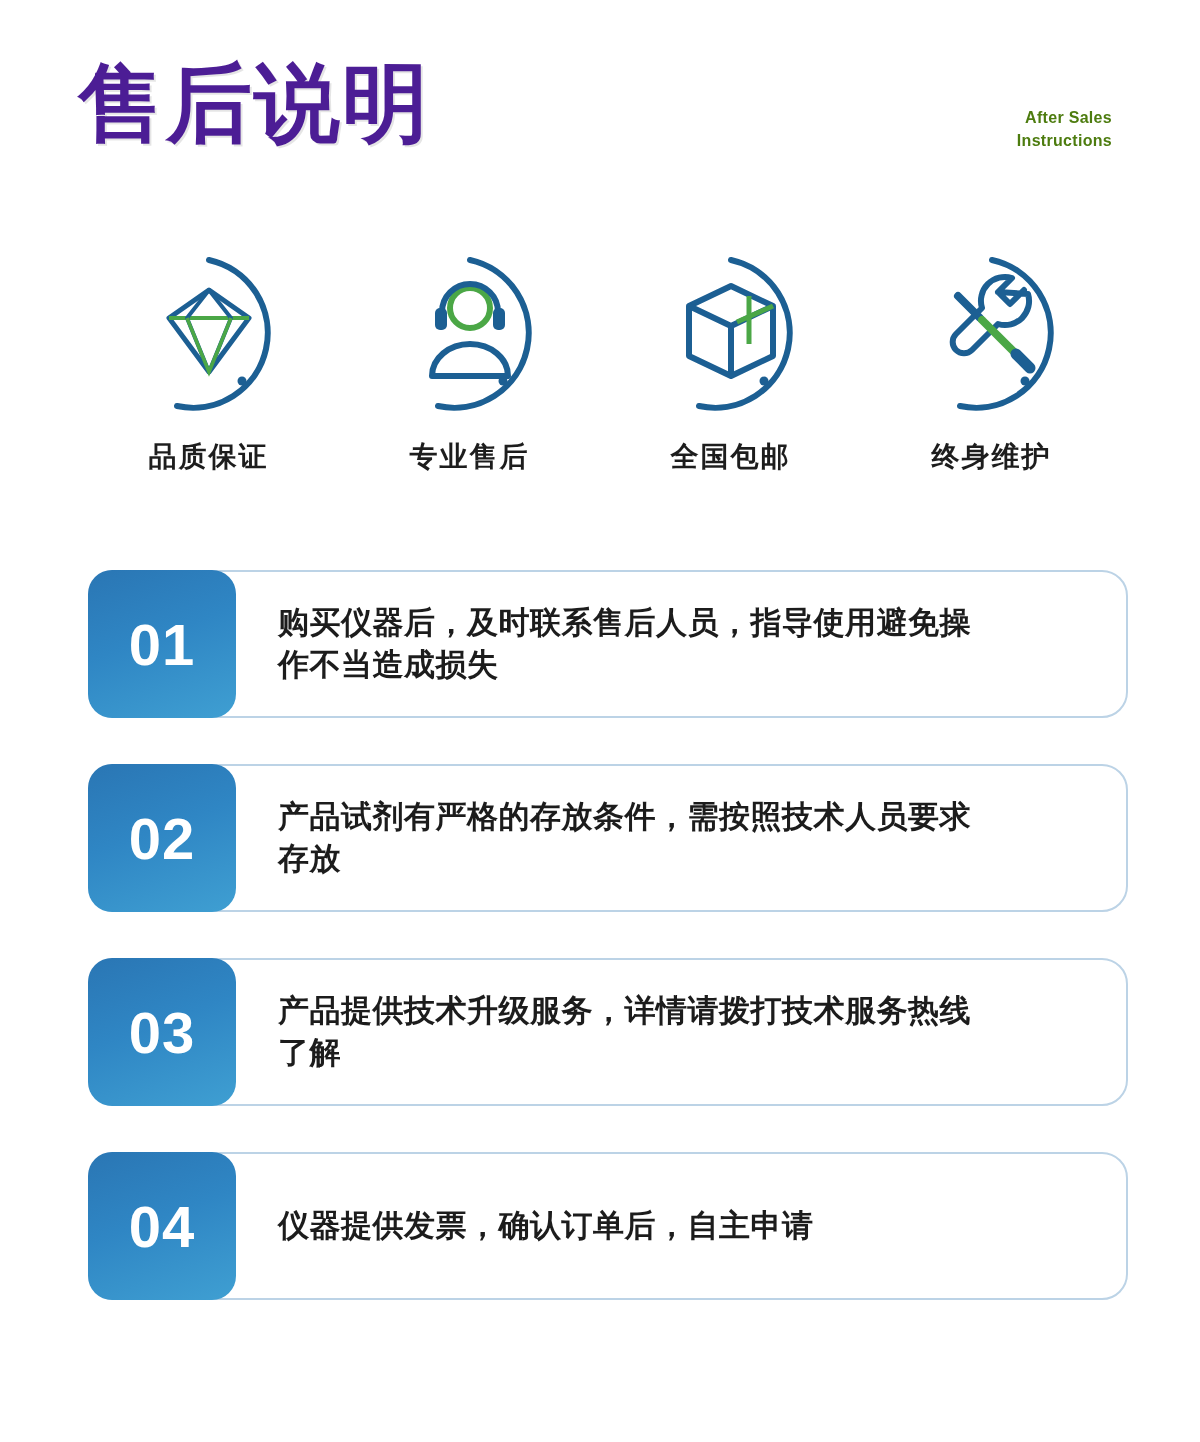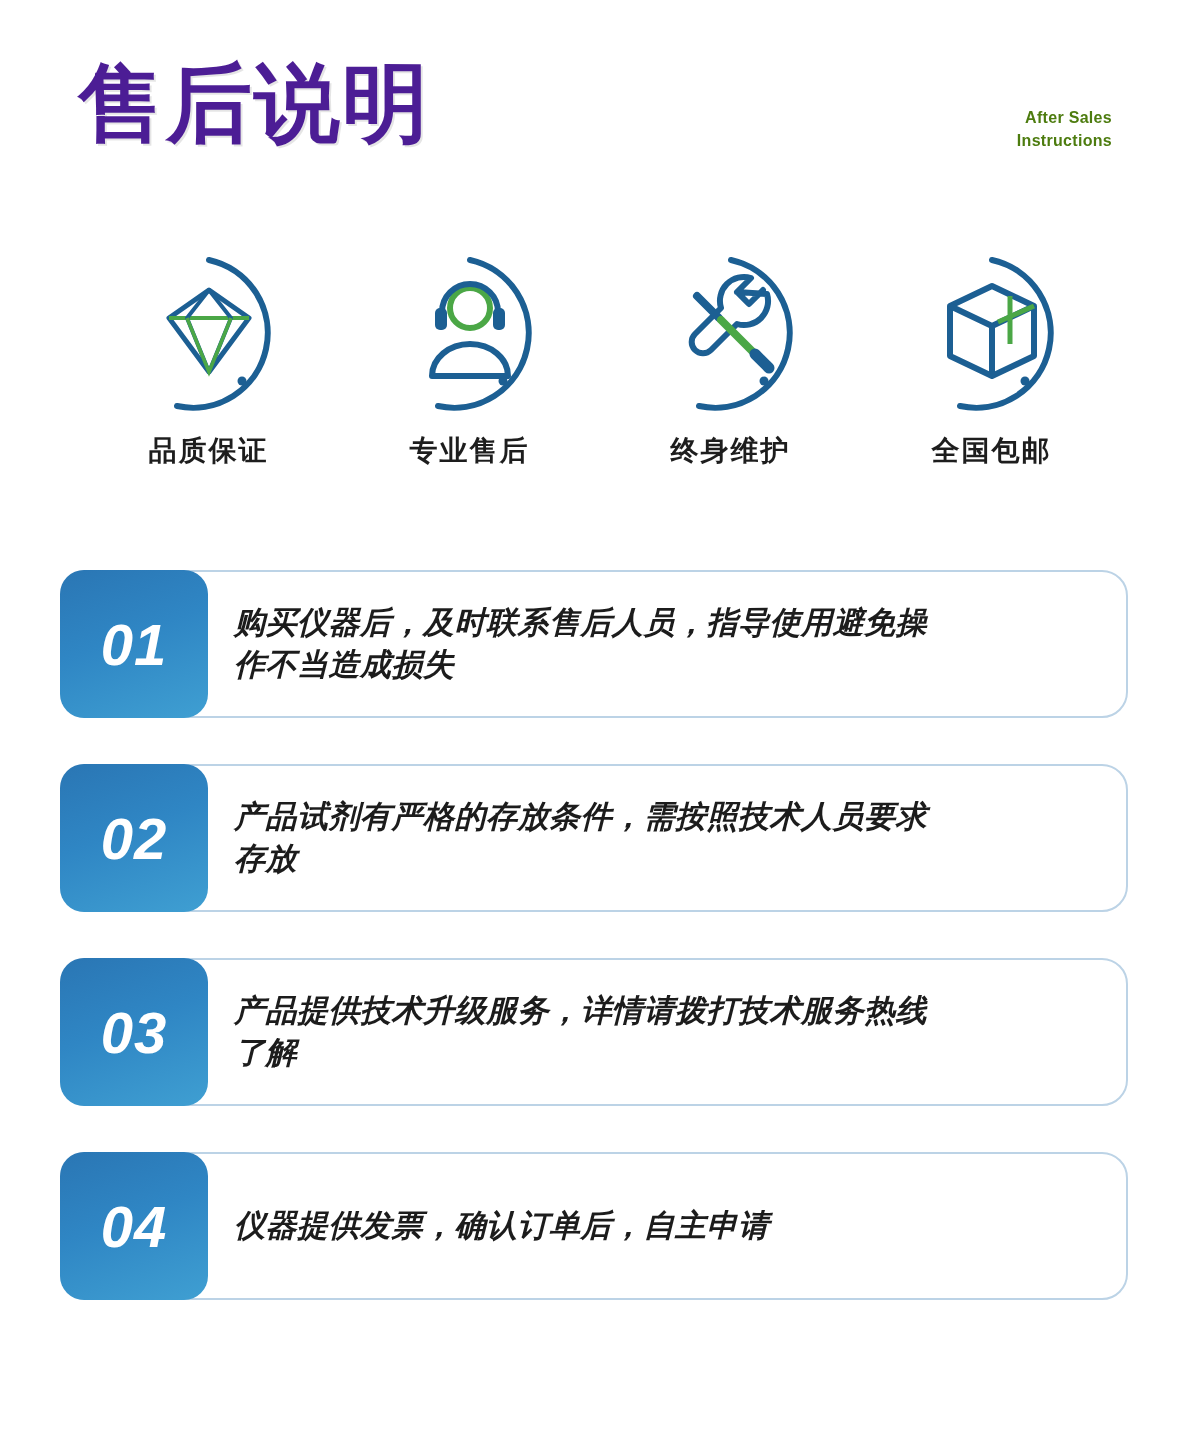--- a/index.html
+++ b/index.html
@@ -66,34 +66,33 @@
     width: 262px;
     text-align: center;
   }
   .feature-icon {
     width: 160px;
     height: 160px;
     margin: 0 auto;
     position: relative;
   }
   .feature-label {
-    margin-top: 20px;
+    margin-top: 26px;
     font-size: 28px;
     font-weight: bold;
     color: #1d1d1d;
     letter-spacing: 2px;
   }
 
   
   .steps {
     position: absolute;
     top: 570px;
-    left: 60px;
+    left: 88px;
     right: 72px;
-    font-style: italic;
   }
   .step {
     position: relative;
     height: 148px;
     margin-bottom: 46px;
     border: 2px solid #bcd3e6;
     border-radius: 26px;
     background: #ffffff;
     box-sizing: border-box;
     display: flex;
@@ -111,21 +110,21 @@
     align-items: center;
     justify-content: center;
     letter-spacing: 1px;
     margin: -2px 0 -2px -2px;
     font-family: "Liberation Sans", sans-serif;
   }
   .step-text {
     flex: 1;
     display: flex;
     align-items: center;
-    padding: 0 30px 0 26px;
+    padding: 0 30px 0 42px;
     font-size: 31px;
     line-height: 1.35;
     color: #1c1c1c;
     font-weight: bold;
     letter-spacing: 0.5px;
   }
   .step-text span {
     display: block;
   }
 </style>
@@ -171,44 +170,44 @@
         </svg>
       </div>
       <div class="feature-label">专业售后</div>
     </div>
 
     <div class="feature">
       <div class="feature-icon">
         <svg width="160" height="160" viewBox="0 0 160 160">
           <path d="M 80 8 A 72 72 0 1 1 48 154" fill="none" stroke="#1c5f93" stroke-width="6" stroke-linecap="round"></path>
           <circle cx="113" cy="129" r="4.5" fill="#1c5f93"></circle>
-          <path d="M 112 38 L 98 52 M 98 52 L 86 40 M 86 40 L 100 26 A 24 24 0 0 0 70 56 L 44 82 A 11 11 0 0 0 60 98 L 86 72 A 24 24 0 0 0 116 42 Z" fill="none" stroke="#1c5f93" stroke-width="6" stroke-linejoin="round" stroke-linecap="round"></path>
-          <path d="M 46 44 L 68 66" fill="none" stroke="#1c5f93" stroke-width="8" stroke-linecap="round"></path>
-          <path d="M 70 68 L 108 106" fill="none" stroke="#4ba746" stroke-width="8" stroke-linecap="round"></path>
-          <path d="M 104 102 L 118 116" fill="none" stroke="#1c5f93" stroke-width="11" stroke-linecap="round"></path>
-        </svg>
-      </div>
-      <div class="feature-label">终身维护</div>
-    </div>
-
-    <div class="feature">
-      <div class="feature-icon">
-        <svg width="160" height="160" viewBox="0 0 160 160">
-          <path d="M 80 8 A 72 72 0 1 1 48 154" fill="none" stroke="#1c5f93" stroke-width="6" stroke-linecap="round"></path>
-          <circle cx="113" cy="129" r="4.5" fill="#1c5f93"></circle>
           <path d="M 80 34 L 122 54 L 122 104 L 80 124 L 38 104 L 38 54 Z" fill="none" stroke="#1c5f93" stroke-width="6" stroke-linejoin="round"></path>
           <path d="M 38 54 L 80 74 L 122 54" fill="none" stroke="#1c5f93" stroke-width="6" stroke-linejoin="round"></path>
           <path d="M 80 74 L 80 124" fill="none" stroke="#1c5f93" stroke-width="6"></path>
           <path d="M 98 44 L 98 92" fill="none" stroke="#4ba746" stroke-width="5"></path>
           <path d="M 86 70 L 122 54" fill="none" stroke="#4ba746" stroke-width="5"></path>
         </svg>
       </div>
       <div class="feature-label">全国包邮</div>
     </div>
 
+    <div class="feature">
+      <div class="feature-icon">
+        <svg width="160" height="160" viewBox="0 0 160 160">
+          <path d="M 80 8 A 72 72 0 1 1 48 154" fill="none" stroke="#1c5f93" stroke-width="6" stroke-linecap="round"></path>
+          <circle cx="113" cy="129" r="4.5" fill="#1c5f93"></circle>
+          <path d="M 112 38 L 98 52 M 98 52 L 86 40 M 86 40 L 100 26 A 24 24 0 0 0 70 56 L 44 82 A 11 11 0 0 0 60 98 L 86 72 A 24 24 0 0 0 116 42 Z" fill="none" stroke="#1c5f93" stroke-width="6" stroke-linejoin="round" stroke-linecap="round"></path>
+          <path d="M 46 44 L 68 66" fill="none" stroke="#1c5f93" stroke-width="8" stroke-linecap="round"></path>
+          <path d="M 70 68 L 108 106" fill="none" stroke="#4ba746" stroke-width="8" stroke-linecap="round"></path>
+          <path d="M 104 102 L 118 116" fill="none" stroke="#1c5f93" stroke-width="11" stroke-linecap="round"></path>
+        </svg>
+      </div>
+      <div class="feature-label">终身维护</div>
+    </div>
+
   </div>
 
   <div class="steps">
 
     <div class="step">
       <div class="step-num">01</div>
       <div class="step-text">
         <div>
           <span>购买仪器后，及时联系售后人员，指导使用避免操</span>
           <span>作不当造成损失</span>

